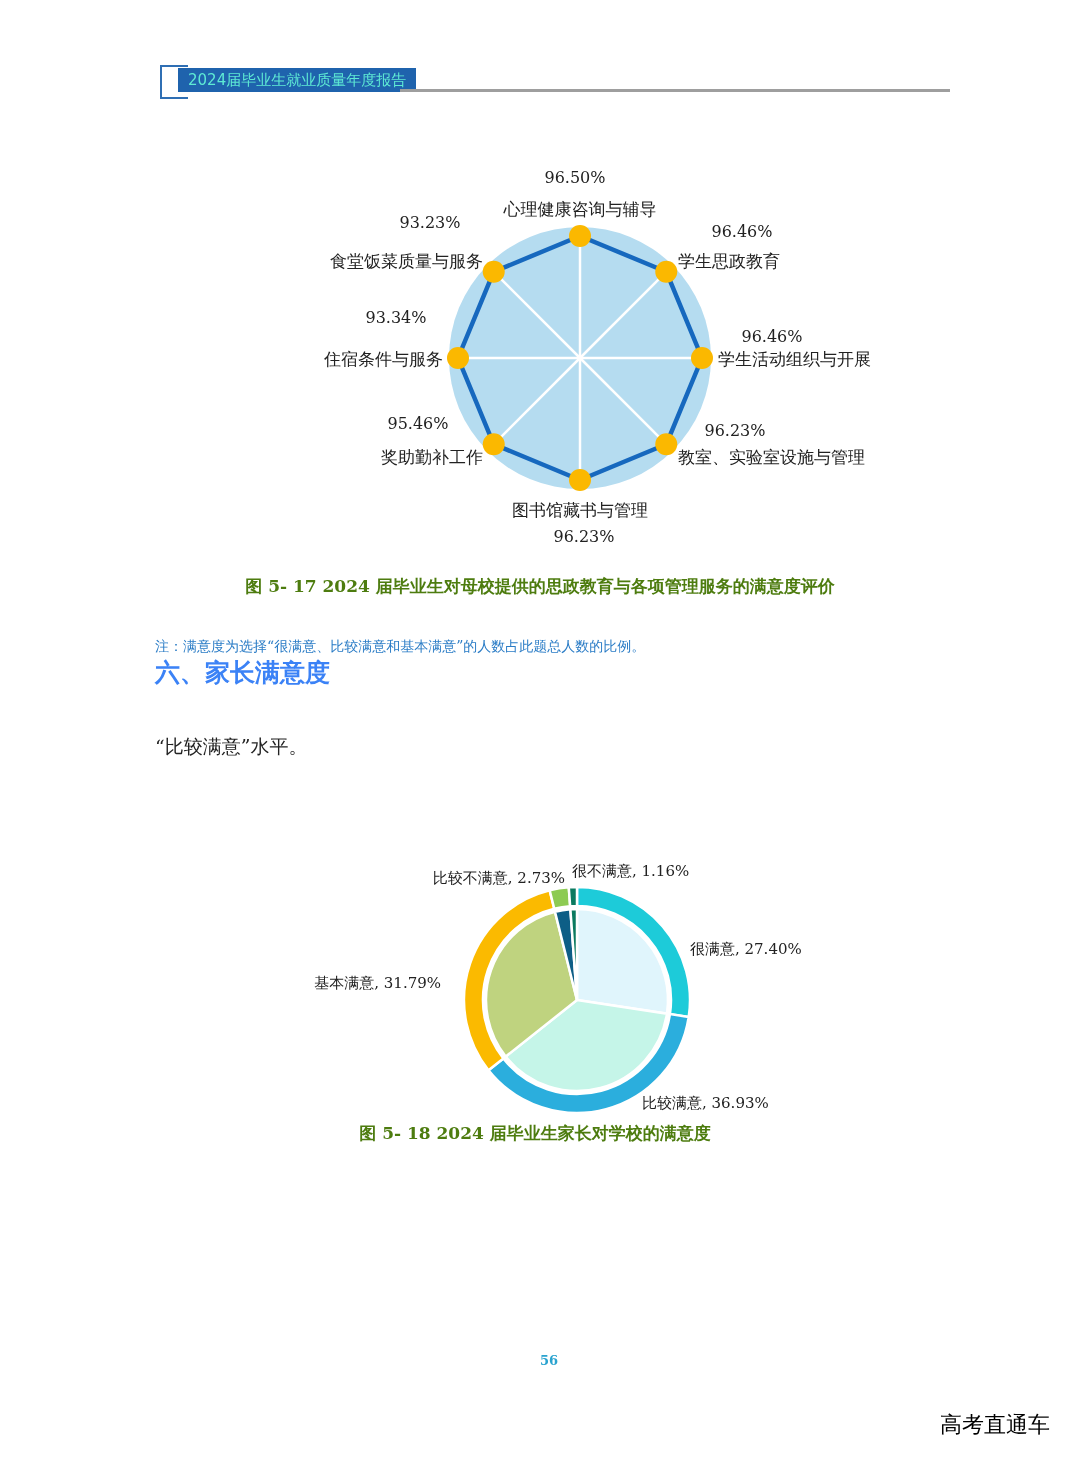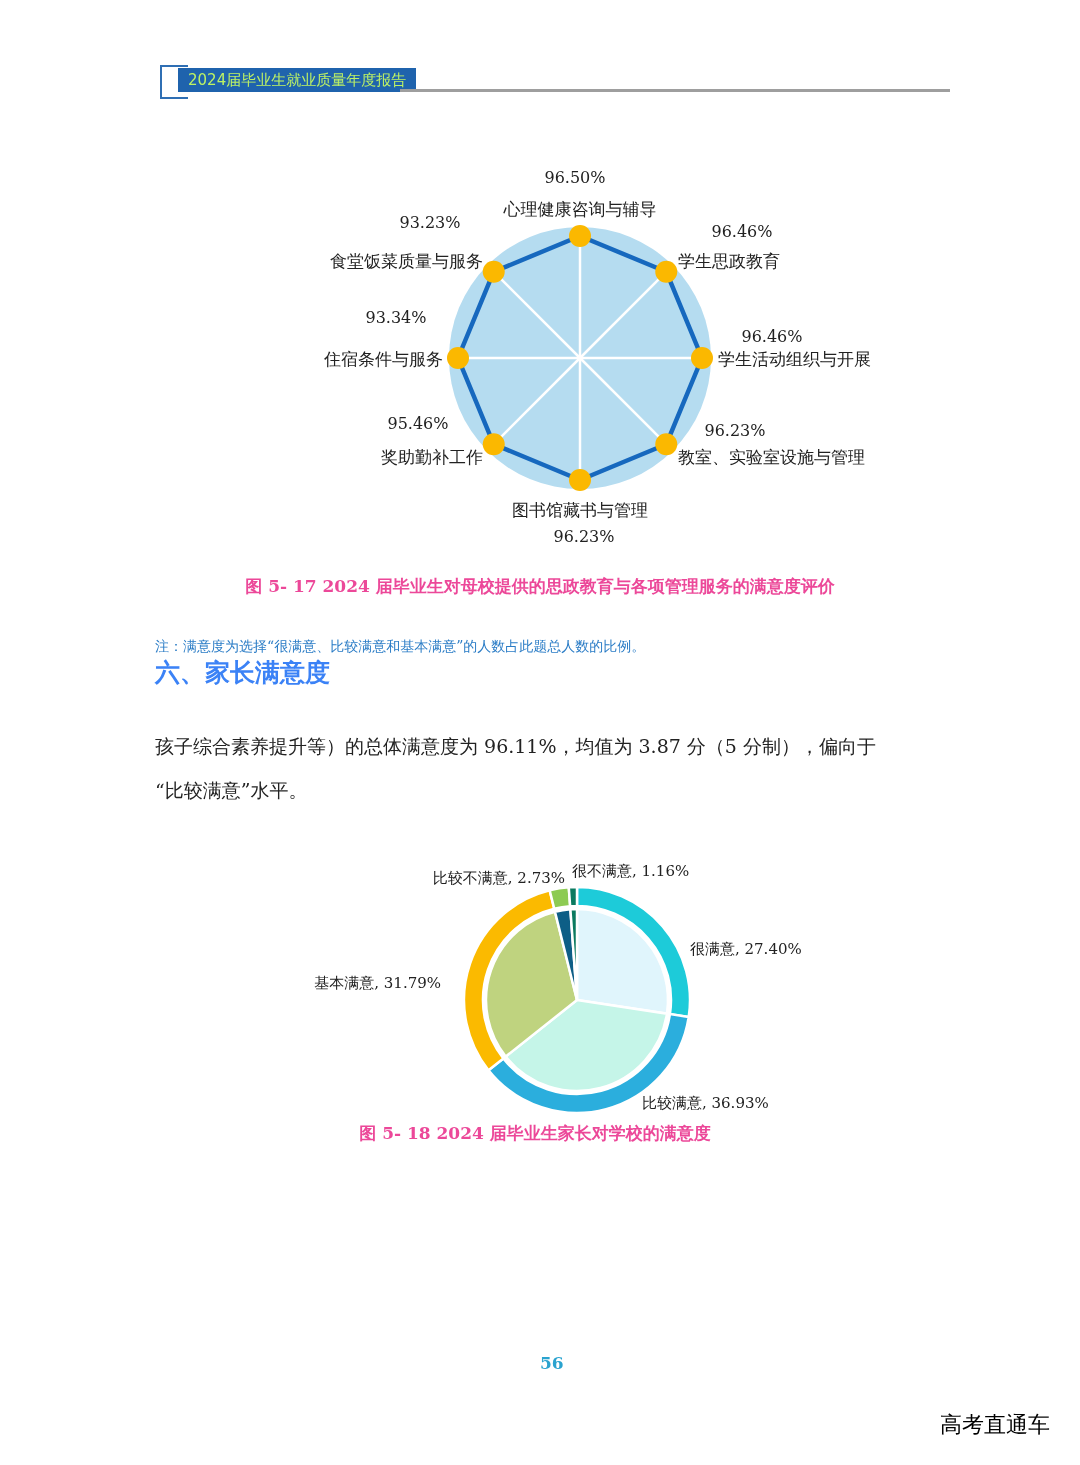--- a/index.html
+++ b/index.html
@@ -2,33 +2,33 @@
 <html><head>
 <meta charset="utf-8">
 <style>
   html, body { margin: 0; padding: 0; background: #ffffff; }
   body { width: 1080px; height: 1465px; position: relative; overflow: hidden;
          font-family: "DejaVu Serif", "Liberation Serif", serif; color: #222; }
   .header { position: absolute; left: 160px; top: 65px; width: 790px; height: 32px; }
   .header .bracket { position: absolute; left: 0; top: 0; width: 26px; height: 30px;
          border: 2px solid #2f6fb4; border-right: none; background: #fff; }
   .header .title-box { position: absolute; left: 18px; top: 3px; height: 24px; padding: 0 10px 0 10px;
-         background: #1f63ad; color: #bef264; font-family: "DejaVu Sans", "Liberation Sans", sans-serif;
+         background: #1f63ad; color: #5eead4; font-family: "DejaVu Sans", "Liberation Sans", sans-serif;
          font-size: 15px; line-height: 24px; white-space: nowrap; }
   .header .rule { position: absolute; left: 240px; right: 0; top: 24px; height: 3px; background: #9e9e9e; }
   .chart-svg { position: absolute; left: 0; top: 0; }
   .lbl { font-family: "DejaVu Serif", "Liberation Serif", serif; fill: #222; }
-  .caption { position: absolute; left: 0; width: 1080px; text-align: center; color: #ec4899;
+  .caption { position: absolute; left: 0; width: 1080px; text-align: center; color: #4d7c0f;
          font-weight: bold; font-size: 17px; font-family: "DejaVu Serif", "Liberation Serif", serif; }
   .note { position: absolute; left: 155px; top: 607px; color: #2a7cc6; font-size: 14px; margin-top: 31px; }
   .section-title { position: absolute; left: 155px; top: 656px; color: #3b82f6; font-weight: bold;
          font-size: 25px; font-family: "DejaVu Sans", "Liberation Sans", sans-serif; }
   .para { position: absolute; left: 155px; top: 724px; width: 820px; font-size: 19px; line-height: 44px; color: #222; }
   .para p { margin: 0; }
-  .page-num { position: absolute; left: 540px; top: 1353px; color: #2aa3cf; font-weight: bold; font-size: 17px; }
+  .page-num { position: absolute; left: 540px; top: 1353px; color: #2aa3cf; font-weight: bold; font-size: 13px; }
   .watermark { position: absolute; left: 940px; top: 1410px; color: #000000; font-size: 22px;
          font-family: "DejaVu Sans", "Liberation Sans", sans-serif; }
 </style>
 </head>
 <body>
 
 <div class="header">
   <div class="bracket"></div>
   <div class="title-box">2024届毕业生就业质量年度报告</div>
   <div class="rule"></div>
@@ -89,20 +89,19 @@
       <text x="572" y="876" text-anchor="start" font-size="15" class="lbl">很不满意, 1.16%</text>
     </g>
 </svg>
 
 <div class="caption" style="top:575px;">图 5- 17  2024 届毕业生对母校提供的思政教育与各项管理服务的满意度评价</div>
 <div class="note">注：满意度为选择“很满意、比较满意和基本满意”的人数占此题总人数的比例。</div>
 
 <div class="section-title">六、家长满意度</div>
 
 <div class="para">
-  <p>孩子综合素养提升等）的总体满意度为 96.11%，均值为 3.87 分（5 分制），偏向于</p>
   <p>“比较满意”水平。</p>
 </div>
 
 <div class="caption" style="top:1122px; left:-5px;">图 5- 18  2024 届毕业生家长对学校的满意度</div>
 
 <div class="page-num">56</div>
 <div class="watermark">高考直通车</div>
 
 </body></html>

